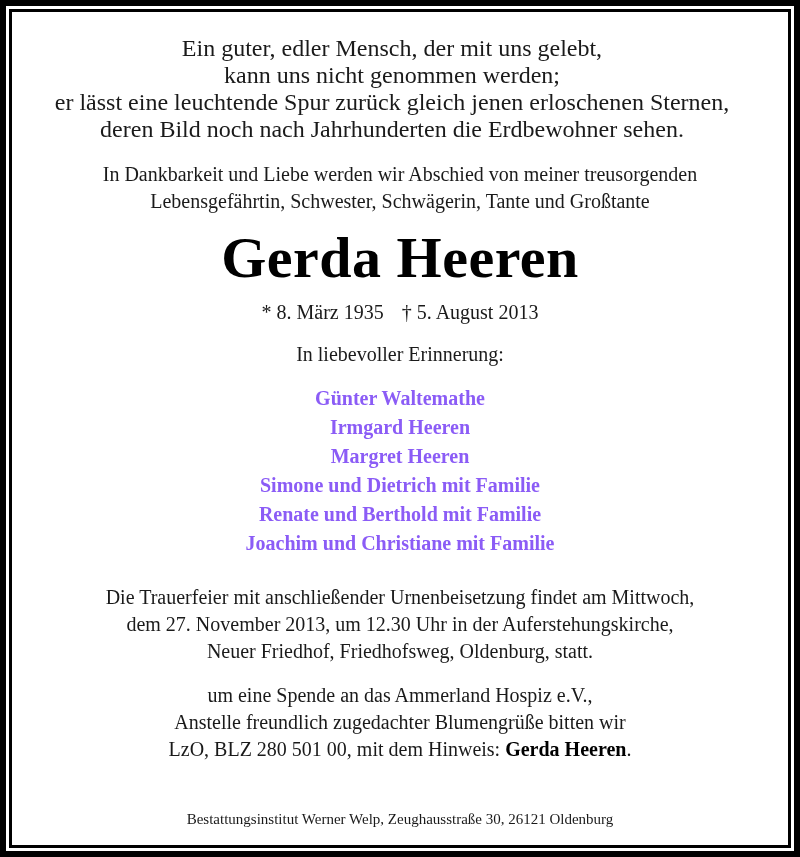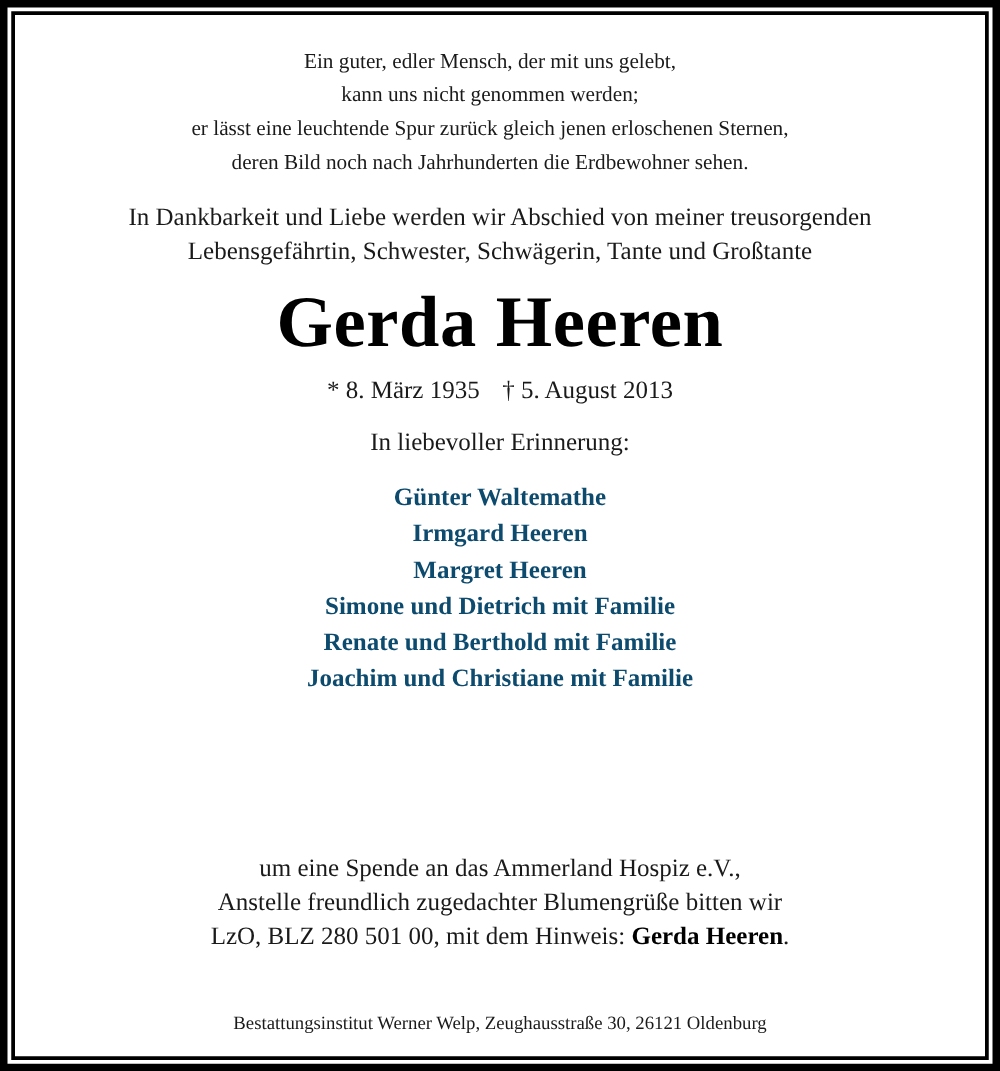--- a/index.html
+++ b/index.html
@@ -16,27 +16,27 @@
     .frame-inner {
       width: 100%; height: 100%; box-sizing: border-box;
       border: 3px solid #000; background: #fff; position: relative;
     }
     .content {
       position: absolute; left: 0; right: 0; top: 0; bottom: 0;
       font-family: "Liberation Serif", "DejaVu Serif", serif;
       color: #1a1a1a; text-align: center;
     }
     .line { display: block; white-space: nowrap; }
-    .poem { position: absolute; left: 0; right: 16px; top: 23px; font-size: 17px; line-height: 27px; }
+    .poem { position: absolute; left: 0; right: 16px; top: 23px; font-size: 24px; line-height: 27px; }
     .intro { position: absolute; left: 0; right: 0; top: 149px; font-size: 20px; line-height: 27px; }
     .name { position: absolute; left: 0; right: 0; top: 214px; font-size: 58px; line-height: 64px; font-weight: bold; color: #000; letter-spacing: 0.5px; }
     .dates { position: absolute; left: 0; right: 0; top: 287px; font-size: 20px; line-height: 26px; }
     .dates .sep { display: inline-block; width: 18px; }
     .remember { position: absolute; left: 0; right: 0; top: 329px; font-size: 20px; line-height: 26px; }
-    .mourners { position: absolute; left: 0; right: 0; top: 372px; font-size: 20px; line-height: 29px; font-weight: bold; color: #0c4a6e; }
+    .mourners { position: absolute; left: 0; right: 0; top: 372px; font-size: 20px; line-height: 29px; font-weight: bold; color: #8b5cf6; }
     .service { position: absolute; left: 0; right: 0; top: 572px; font-size: 20px; line-height: 27px; }
     .donation { position: absolute; left: 0; right: 0; top: 670px; font-size: 20px; line-height: 27px; }
     .donation b { color: #000; }
     .undertaker { position: absolute; left: 0; right: 0; top: 797px; font-size: 15px; line-height: 20px; }
   </style>
 </head>
 <body>
 
 <div class="frame-outer">
   <div class="frame-gap">
@@ -65,20 +65,25 @@
 
         <div class="mourners">
           <span class="line">Günter Waltemathe</span>
           <span class="line">Irmgard Heeren</span>
           <span class="line">Margret Heeren</span>
           <span class="line">Simone und Dietrich mit Familie</span>
           <span class="line">Renate und Berthold mit Familie</span>
           <span class="line">Joachim und Christiane mit Familie</span>
         </div>
 
+        <div class="service">
+          <span class="line">Die Trauerfeier mit anschließender Urnenbeisetzung findet am Mittwoch,</span>
+          <span class="line">dem 27. November 2013, um 12.30 Uhr in der Auferstehungskirche,</span>
+          <span class="line">Neuer Friedhof, Friedhofsweg, Oldenburg, statt.</span>
+        </div>
 
         <div class="donation">
           <span class="line">um eine Spende an das Ammerland Hospiz e.V.,</span>
           <span class="line">Anstelle freundlich zugedachter Blumengrüße bitten wir</span>
           <span class="line"><span>LzO, BLZ 280 501 00, mit dem Hinweis: </span><b>Gerda Heeren</b><span>.</span></span>
         </div>
 
         <div class="undertaker">Bestattungsinstitut Werner Welp, Zeughausstraße 30, 26121 Oldenburg</div>
 
       </div>

